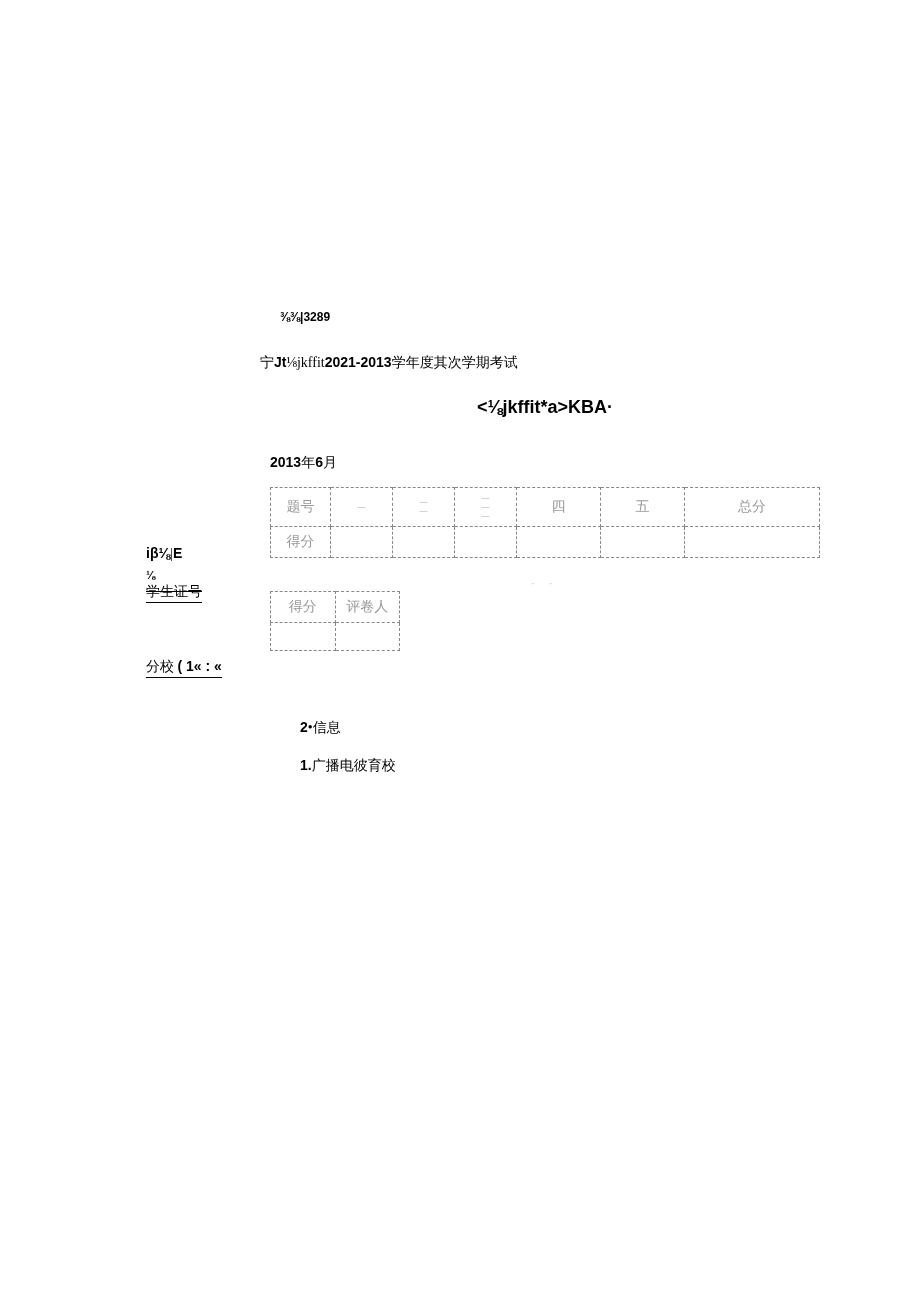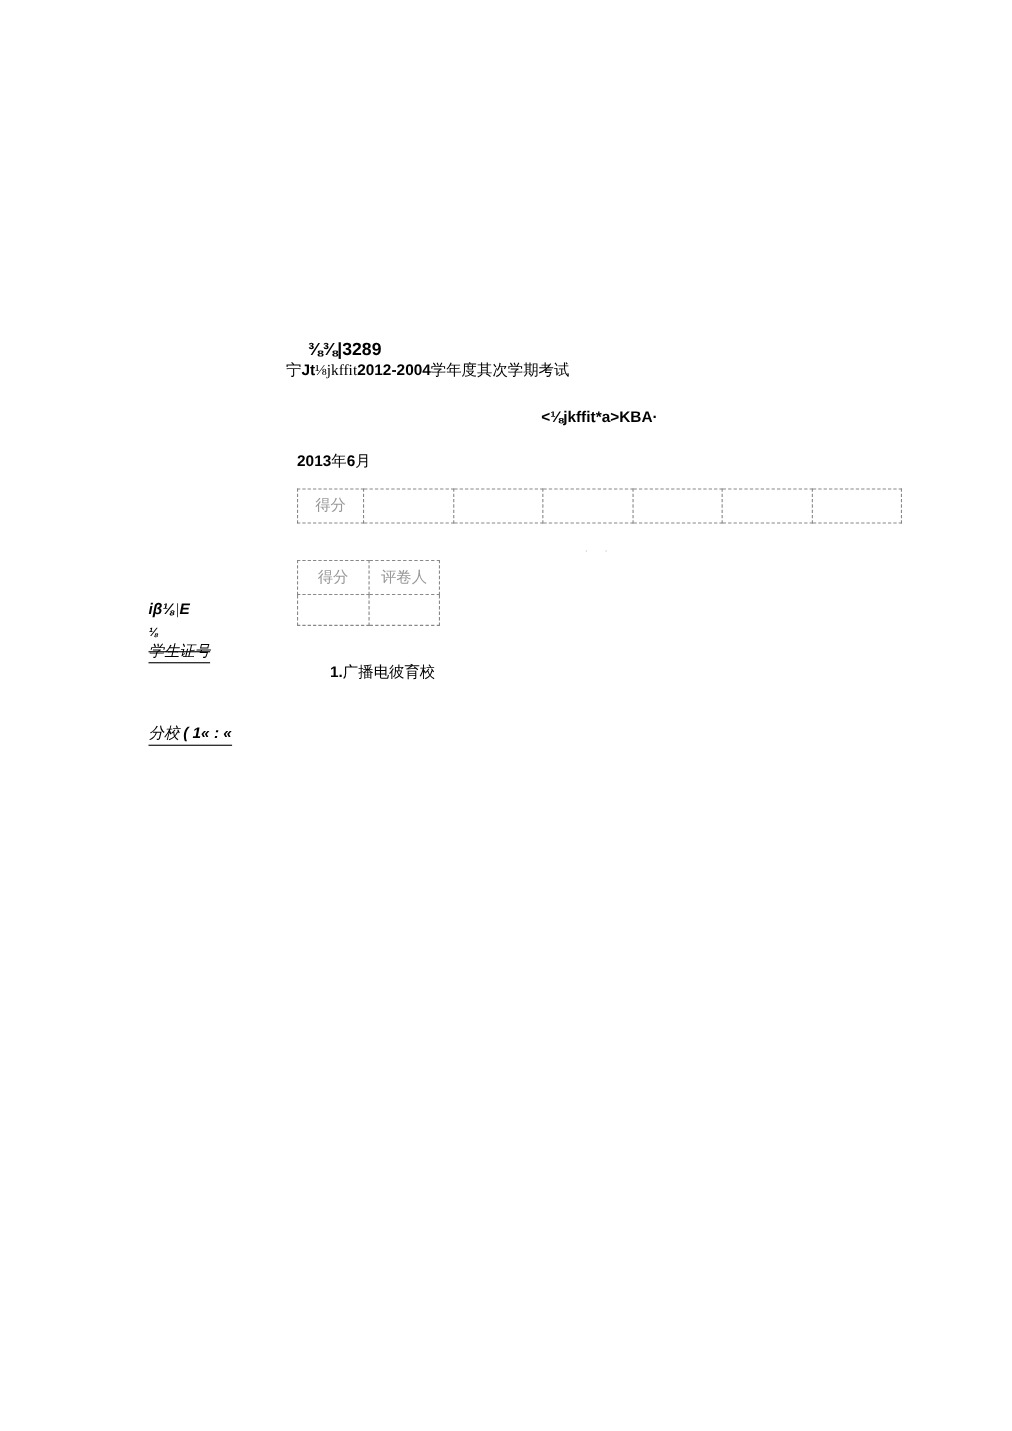--- a/index.html
+++ b/index.html
@@ -14,38 +14,39 @@
     }
     .content-area {
       position: absolute;
       left: 270px;
       top: 310px;
       width: 550px;
     }
     .course-code {
       font-family: Arial, sans-serif;
       font-weight: bold;
-      font-size: 16px;
+      font-size: 12px;
+      margin-bottom: 30px;
       margin-left: 10px;
     }
     .exam-title {
       font-size: 14px;
       margin-bottom: 25px;
       margin-left: -10px;
     }
     .exam-title .bold {
       font-family: Liberation Sans, sans-serif;
       font-weight: bold;
     }
     .subject-line {
       text-align: center;
       font-family: Arial, sans-serif;
       font-weight: bold;
-      font-size: 14px;
-      margin-bottom: 24px;
+      font-size: 18px;
+      margin-bottom: 36px;
     }
     .date-line {
       font-family: Arial, sans-serif;
       font-weight: bold;
       font-size: 14px;
       margin-bottom: 15px;
       padding-right: 10px;
     }
     .date-line .cn { font-family: "SimSun", serif; font-weight: normal; }
     table {
@@ -95,24 +96,23 @@
       font-size: 14px;
       border-top: 1px dashed #888;
       border-bottom: 1px dashed #888;
       border-right: 1px dashed #888;
       height: 29px;
       width: 400px;
       margin-left: -4px;
     }
     .sidebar {
       position: absolute;
-      left: 135px;
+      left: 146px;
       width: 100px;
       font-size: 14px;
-      font-style: italic;
     }
     .sidebar.s1 { top: 545px; }
     .sidebar.s2 { top: 567px; }
     .sidebar.s3 { top: 658px; }
     .sidebar-label {
       font-family: Arial, sans-serif;
       font-weight: bold;
       font-size: 14px;
     }
     .underline-item {
@@ -159,31 +159,47 @@
   </span>
 </div>
 
 <div class="content-area">
 
   <div class="course-code">
     <span>⅜⅜</span><span>|</span><span>3289</span>
   </div>
 
   <div class="exam-title">
-    <span>宁</span><span class="bold">Jt</span><span>⅛jkffit</span><span class="bold">2012-2004</span><span>学年度其次学期考试</span>
+    <span>宁</span><span class="bold">Jt</span><span>⅛jkffit</span><span class="bold">2021-2013</span><span>学年度其次学期考试</span>
   </div>
 
   <div class="subject-line">&lt;⅛jkffit*a&gt;KBA·</div>
 
   <div class="date-line">
     <span>2013</span><span class="cn">年</span><span>6</span><span class="cn">月</span>
   </div>
 
   <table class="main-table">
     <tbody>
+        <tr>
+      <td>题号</td>
+      <td class="tally-cell">—</td>
+      <td class="tally-cell">
+        <span>—</span><br>
+        <span>—</span>
+      </td>
+      <td class="tally-cell">
+        <span>—</span><br>
+        <span>—</span><br>
+        <span>—</span>
+      </td>
+      <td>四</td>
+      <td>五</td>
+      <td>总分</td>
+    </tr>
     <tr>
       <td>得分</td>
       <td></td>
       <td></td>
       <td></td>
       <td></td>
       <td></td>
       <td></td>
     </tr>
   </tbody>
@@ -198,18 +214,21 @@
         <td>评卷人</td>
       </tr>
       <tr>
         <td></td>
         <td></td>
       </tr>
     </tbody></table>
   </div>
 
   <div class="questions">
+    <p>
+      <span class="num">2</span><span>•</span><span>信息</span>
+    </p>
     <p class="last">
       <span class="num">1.</span><span>广播电彼育校</span>
     </p>
   </div>
 
 </div>
 
 </body></html>

